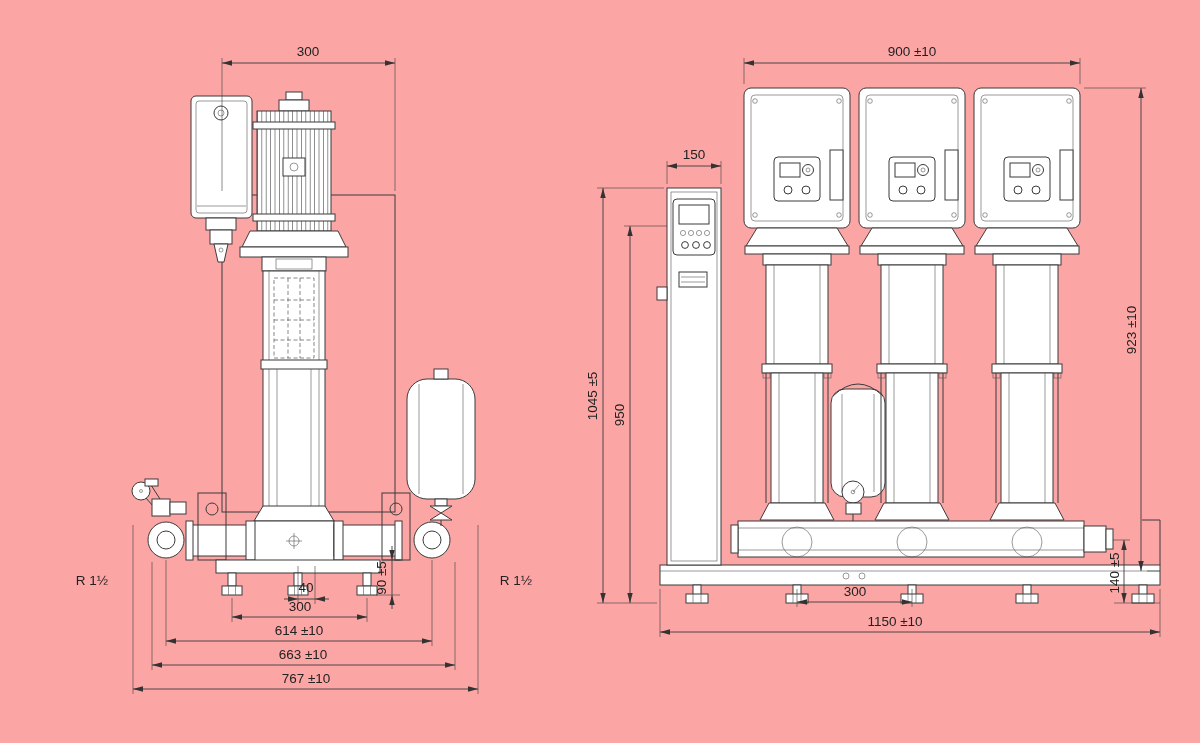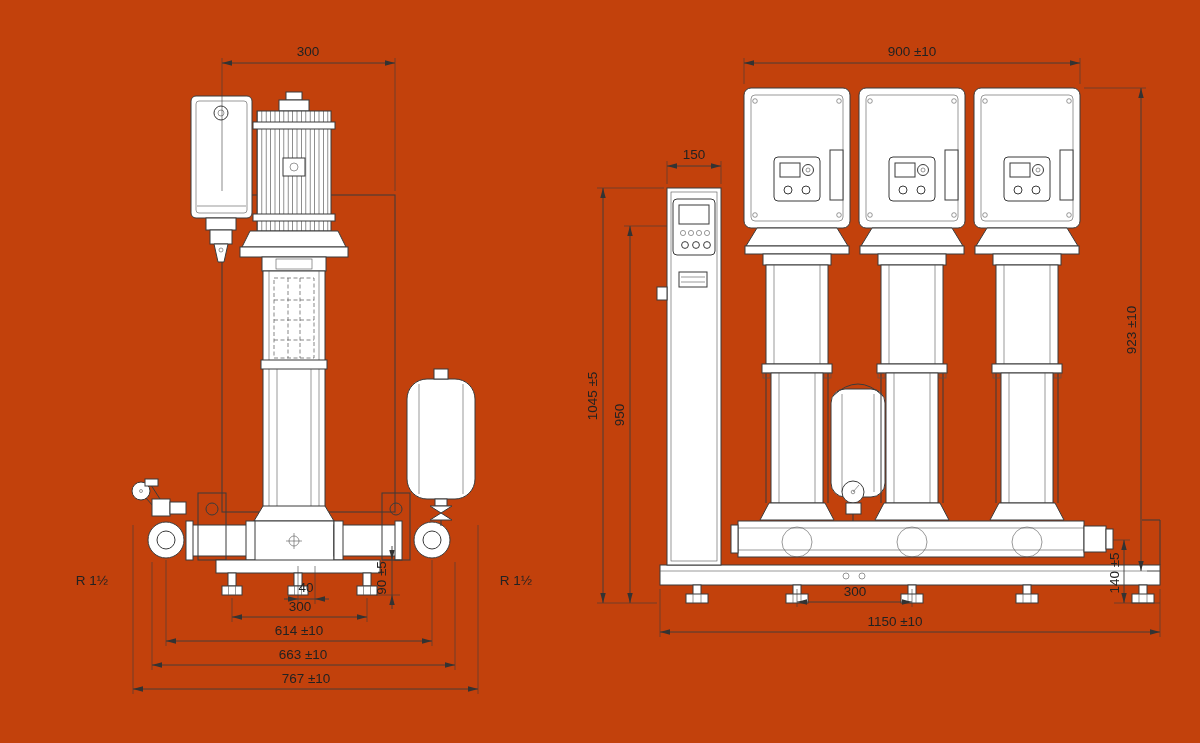--- a/index.html
+++ b/index.html
@@ -1,16 +1,16 @@
 <!DOCTYPE html>
 <html><head>
 <meta charset="utf-8">
 <style>
   html,body { margin:0; padding:0; background:#ffffff; }
-  .canvas { position:relative; width:1200px; height:743px; background:#c2410c; overflow:hidden;
+  .canvas { position:relative; width:1200px; height:743px; background:#fca5a5; overflow:hidden;
             font-family:"Liberation Sans", sans-serif;text-align:center; }
   svg { display:block; }
   .ln   { fill:none; stroke:#3b3b3b; stroke-width:1; }
   .lnw  { fill:#ffffff; stroke:#3b3b3b; stroke-width:1; }
   .thin { fill:none; stroke:#555555; stroke-width:0.6; }
   .dash { fill:none; stroke:#555555; stroke-width:0.7; stroke-dasharray:4 2.5; }
   .ext  { fill:none; stroke:#3c3c3c; stroke-width:0.6; }
   .dim  { fill:none; stroke:#3c3c3c; stroke-width:0.9; }
   .t    { font-family:"Liberation Sans", sans-serif; font-size:13.5px; fill:#222222; }
 </style>

